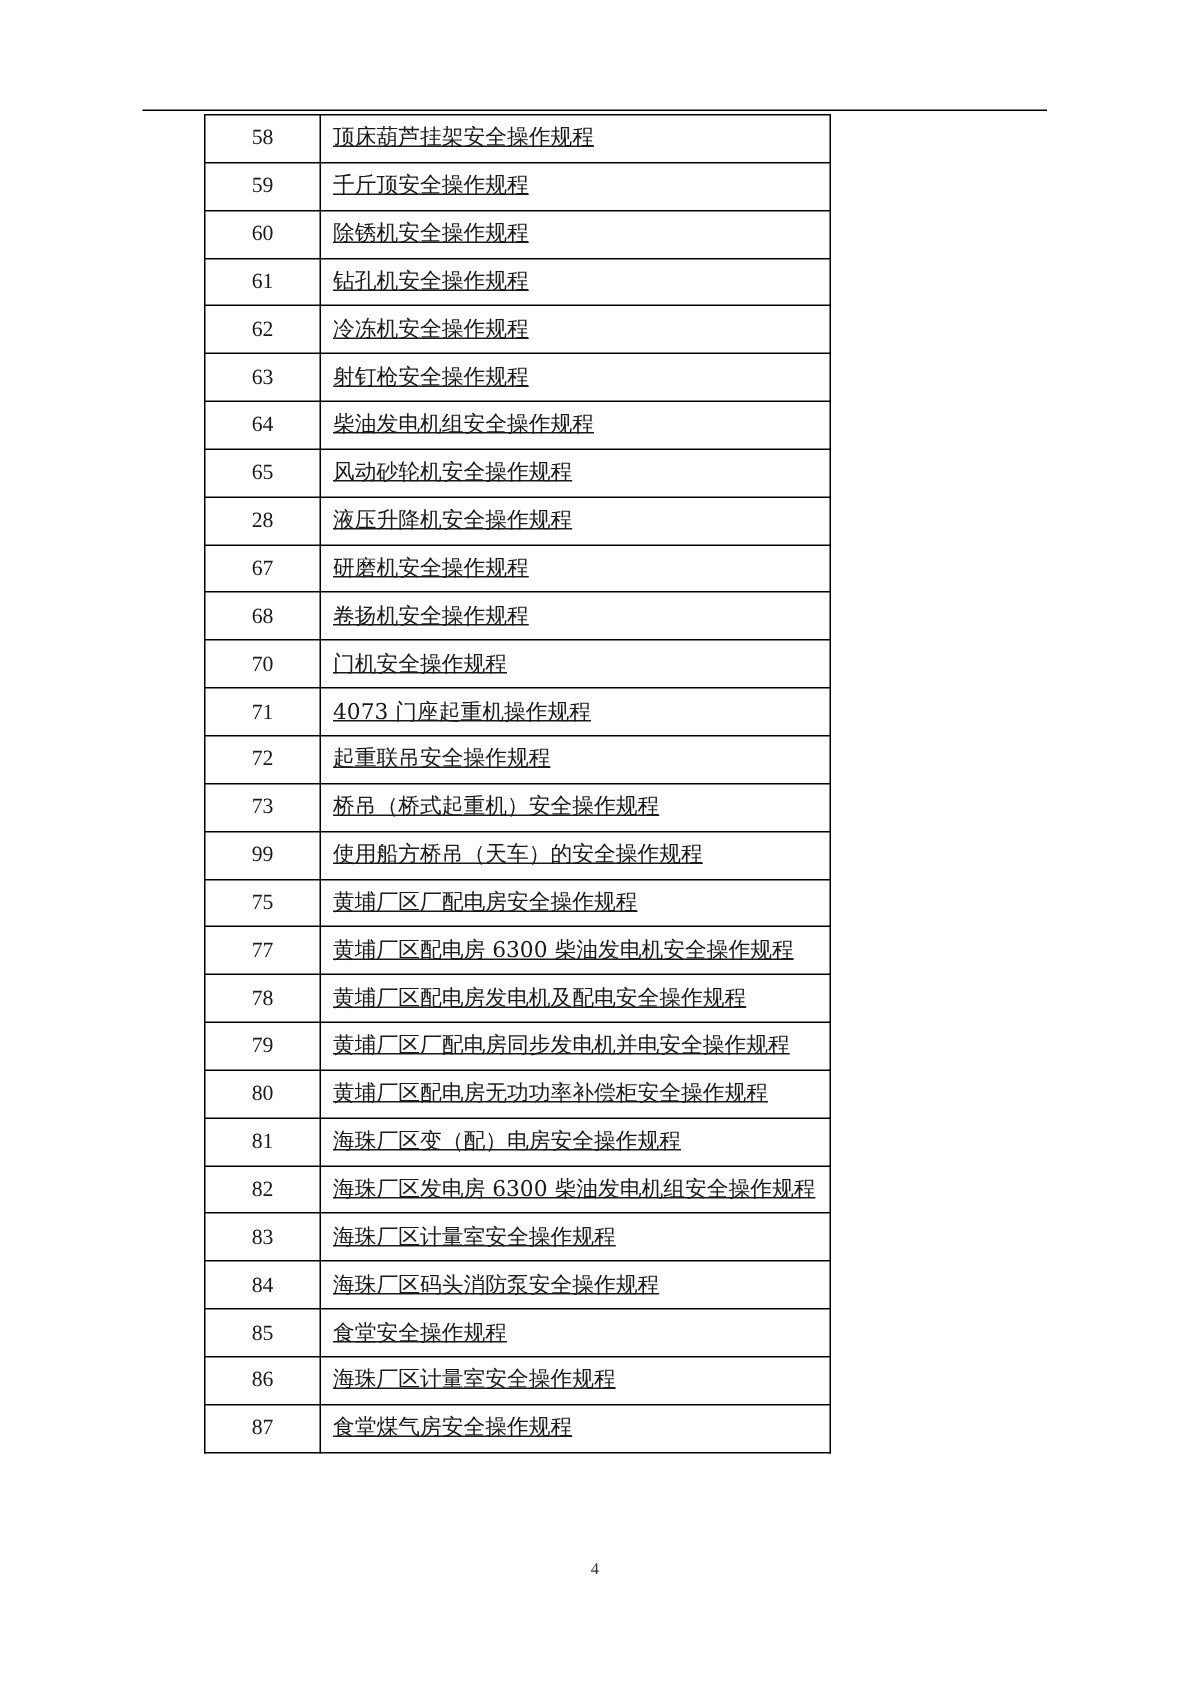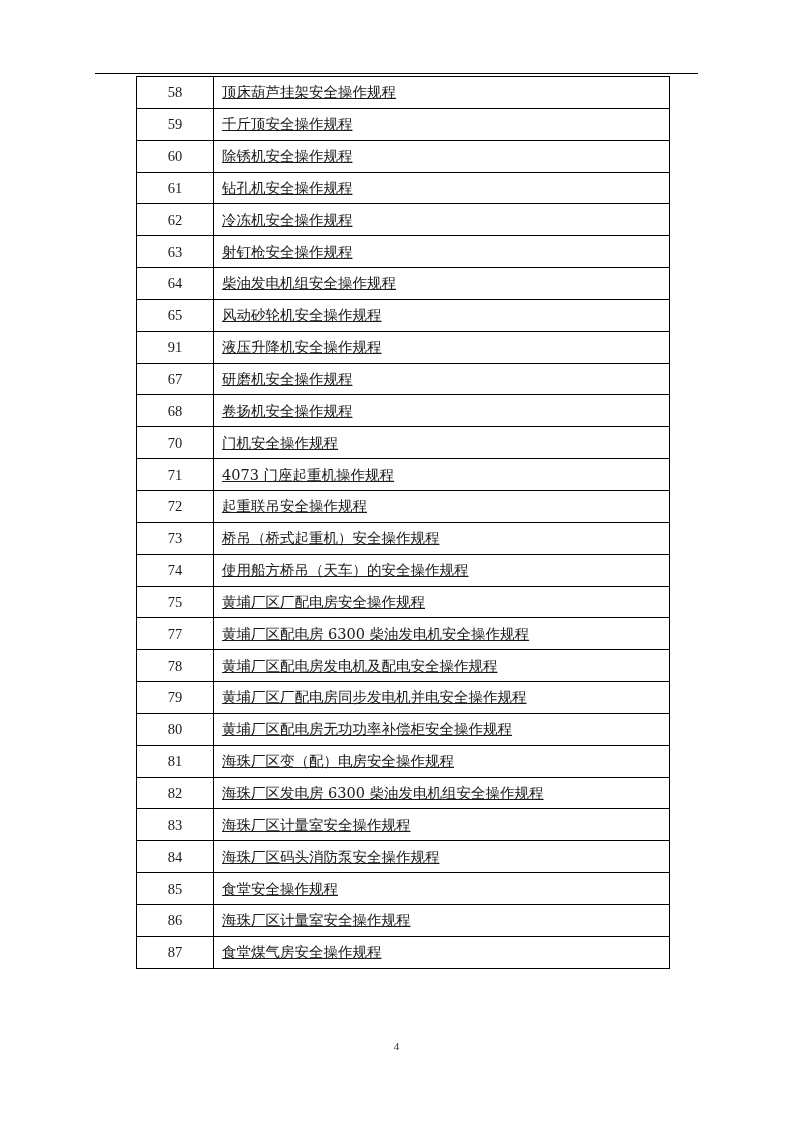--- a/index.html
+++ b/index.html
@@ -1,20 +1,20 @@
 <!DOCTYPE html>
 <html><head>
 <meta charset="utf-8">
 <style>
   html, body { margin: 0; padding: 0; background: #ffffff; }
   body { width: 793px; height: 1122px; position: relative; overflow: hidden;
          font-family: "DejaVu Serif", "Liberation Serif", serif; color: #1a1a1a; }
   .header-rule { position: absolute; left: 95px; top: 73px; width: 603px; height: 0;
                  border-top: 1px solid #000; }
-  table.doc-table { position: absolute; left: 136px; top: 76px; width: 534px;
+  table.doc-table { position: absolute; left: 136px; top: 76px; width: 418px;
                     border-collapse: collapse; table-layout: fixed; }
   table.doc-table td { border: 1px solid #000; height: 30.85px; padding: 0;
                        font-size: 14.5px; line-height: 30px; white-space: nowrap; overflow: hidden; }
   td.num { width: 76px; text-align: center; font-family: "Liberation Serif", serif; font-size: 15px; }
   td.title { padding-left: 8px !important; text-decoration: underline; }
   .page-number { position: absolute; left: 0; width: 793px; top: 1040px; text-align: center;
                  font-size: 11px; font-family: "Liberation Serif", serif; color: #333; }
 </style>
 </head>
 <body>
@@ -49,21 +49,21 @@
       </tr>
       <tr>
         <td class="num">64</td>
         <td class="title">柴油发电机组安全操作规程</td>
       </tr>
       <tr>
         <td class="num">65</td>
         <td class="title">风动砂轮机安全操作规程</td>
       </tr>
       <tr>
-        <td class="num">91</td>
+        <td class="num">28</td>
         <td class="title">液压升降机安全操作规程</td>
       </tr>
       <tr>
         <td class="num">67</td>
         <td class="title">研磨机安全操作规程</td>
       </tr>
       <tr>
         <td class="num">68</td>
         <td class="title">卷扬机安全操作规程</td>
       </tr>
@@ -77,21 +77,21 @@
       </tr>
       <tr>
         <td class="num">72</td>
         <td class="title">起重联吊安全操作规程</td>
       </tr>
       <tr>
         <td class="num">73</td>
         <td class="title">桥吊（桥式起重机）安全操作规程</td>
       </tr>
       <tr>
-        <td class="num">74</td>
+        <td class="num">99</td>
         <td class="title">使用船方桥吊（天车）的安全操作规程</td>
       </tr>
       <tr>
         <td class="num">75</td>
         <td class="title">黄埔厂区厂配电房安全操作规程</td>
       </tr>
       <tr>
         <td class="num">77</td>
         <td class="title">黄埔厂区配电房 6300 柴油发电机安全操作规程</td>
       </tr>

